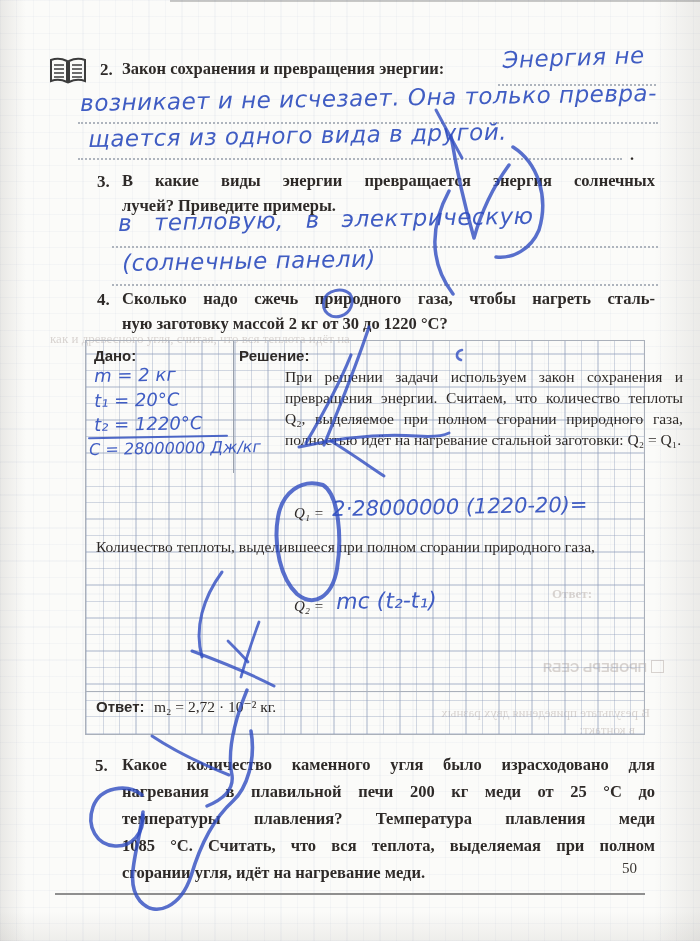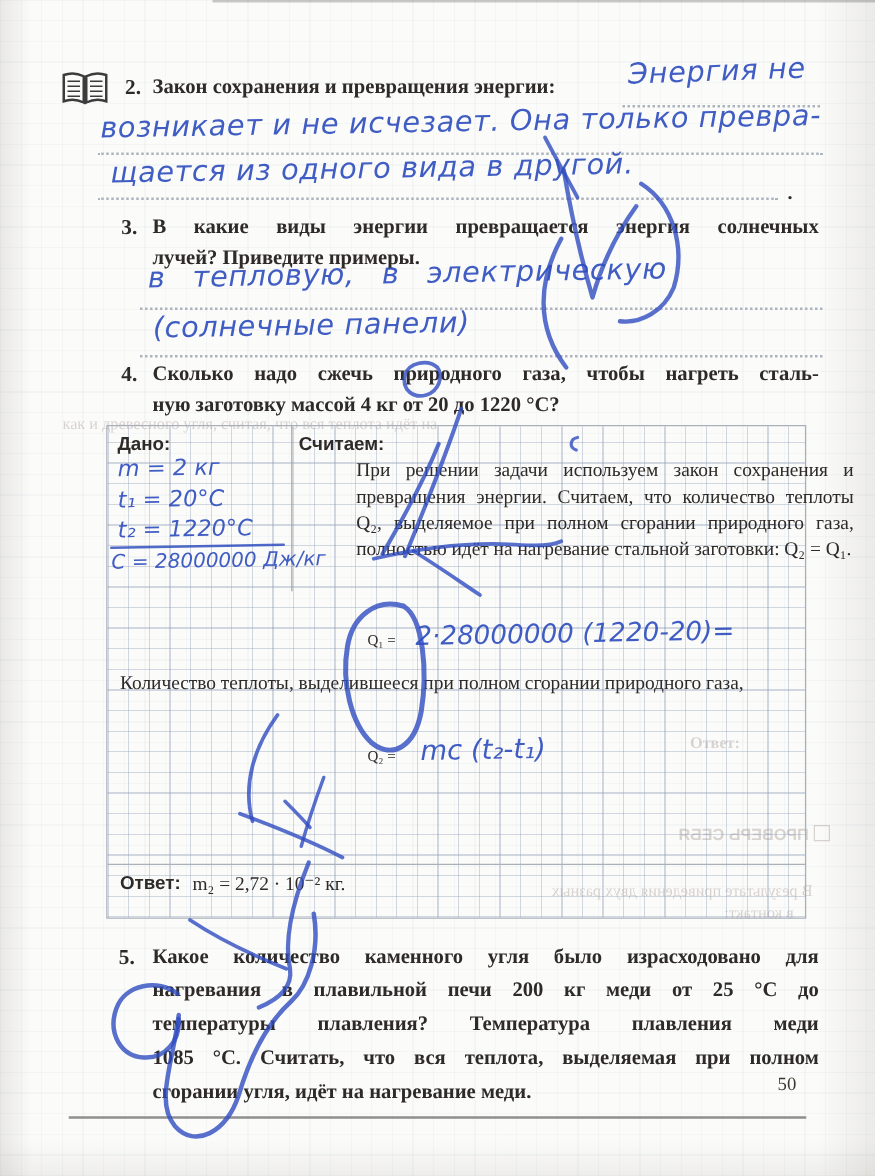--- a/index.html
+++ b/index.html
@@ -45,21 +45,21 @@
   .pbox{
     position:absolute;left:85px;top:340px;width:558px;height:393px;
     border:1px solid #aab0ba;
     background:
       repeating-linear-gradient(0deg, rgba(140,155,185,.38) 0 1px, transparent 1px 16.5px),
       repeating-linear-gradient(90deg, rgba(140,155,185,.38) 0 1px, transparent 1px 16.5px);
   }
   .pbox .divider{position:absolute;left:147px;top:0;width:1px;height:132px;background:#9aa1ac;}
   .pbox .ans-sep{position:absolute;left:0;top:350px;width:558px;height:1px;background:#aab0ba;}
 
-  .flabel{font-size:12px;}
+  .flabel{font-size:15px;font-style:italic;}
   .ghost{position:absolute;color:#9b8d88;opacity:.36;filter:blur(.5px);
     font-size:13px;line-height:1.2;pointer-events:none;}
   .ghost.mirror{transform:scaleX(-1);}
   .ghost .gsq{display:inline-block;width:11px;height:11px;border:1.5px solid #9b8d88;
     vertical-align:-1px;margin:0 4px;}
   .ghost-sans{font-family:"Liberation Sans","DejaVu Sans",sans-serif;font-weight:bold;}
 
   .scribble{position:absolute;left:0;top:0;pointer-events:none;}
   .scribble path{fill:none;stroke:#2f4cc0;stroke-opacity:.8;stroke-linecap:round;stroke-linejoin:round;}
 
@@ -103,34 +103,34 @@
   <div class="abs qnum" style="left:97px;top:172px;">3.</div>
   <div class="abs qtext jline" style="left:122px;top:173px;width:533px;">В какие виды энергии превращается энергия солнечных</div>
   <div class="abs qtext" style="left:122px;top:198px;">лучей? Приведите примеры.</div>
   <div class="abs hw hw-big rot-m1" style="left:118px;top:210px;word-spacing:14px;">в тепловую,  в электрическую</div>
   <div class="dotline" style="left:112px;top:246px;width:546px;"></div>
   <div class="abs hw hw-big rot-m1" style="left:122px;top:250px;">(солнечные панели)</div>
   <div class="dotline" style="left:112px;top:284px;width:546px;"></div>
 
   <div class="abs qnum" style="left:97px;top:290px;">4.</div>
   <div class="abs qtext jline" style="left:122px;top:291px;width:533px;">Сколько надо сжечь природного газа, чтобы нагреть сталь-</div>
-  <div class="abs qtext" style="left:122px;top:316px;">ную заготовку массой 4 кг от 20 до 1220 °C?</div>
+  <div class="abs qtext" style="left:122px;top:316px;">ную заготовку массой 2 кг от 30 до 1220 °C?</div>
 
   <div class="pbox">
     <div class="divider"></div>
     <div class="ans-sep"></div>
 
     <div class="abs sans-bold" style="left:8px;top:6px;">Дано:</div>
     <div class="abs hw hw-med rot-m1" style="left:8px;top:24px;">m = 2 кг</div>
     <div class="abs hw hw-med rot-m1" style="left:8px;top:49px;">t₁ = 20°C</div>
     <div class="abs hw hw-med rot-m1" style="left:8px;top:73px;">t₂ = 1220°C</div>
     <div class="hand-line" style="left:2px;top:95px;width:140px;transform:rotate(-1deg);"></div>
     <div class="abs hw rot-m1" style="left:3px;top:99px;font-size:16px;white-space:nowrap;">C = 28000000 Дж/кг</div>
 
-    <div class="abs sans-bold" style="left:153px;top:6px;">Считаем:</div>
+    <div class="abs sans-bold" style="left:153px;top:6px;">Решение:</div>
     <div class="abs serif15" style="left:153px;top:26px;width:398px;text-align:justify;margin-left:46px;">При решении задачи используем закон сохранения и превращения энергии. Считаем, что количество теплоты Q₂, выделяемое при полном сгорании природного газа, полностью идёт на нагревание стальной заготовки: Q₂ = Q₁.</div>
 
     <div class="abs flabel" style="left:208px;top:164px;">Q₁ =</div>
     <div class="abs hw hw-frm rot-m1" style="left:246px;top:156px;white-space:nowrap;">2·28000000 (1220-20)=</div>
 
     <div class="abs serif15" style="left:10px;top:196px;width:520px;text-align:justify;">Количество теплоты, выделившееся при полном сгорании природного газа,</div>
     <div class="abs flabel" style="left:208px;top:257px;">Q₂ =</div>
     <div class="abs hw rot-m1" style="left:250px;top:248px;font-size:22px;white-space:nowrap;">mc (t₂-t₁)</div>
 
     <div class="abs sans-bold" style="left:10px;top:357px;">Ответ:</div>

